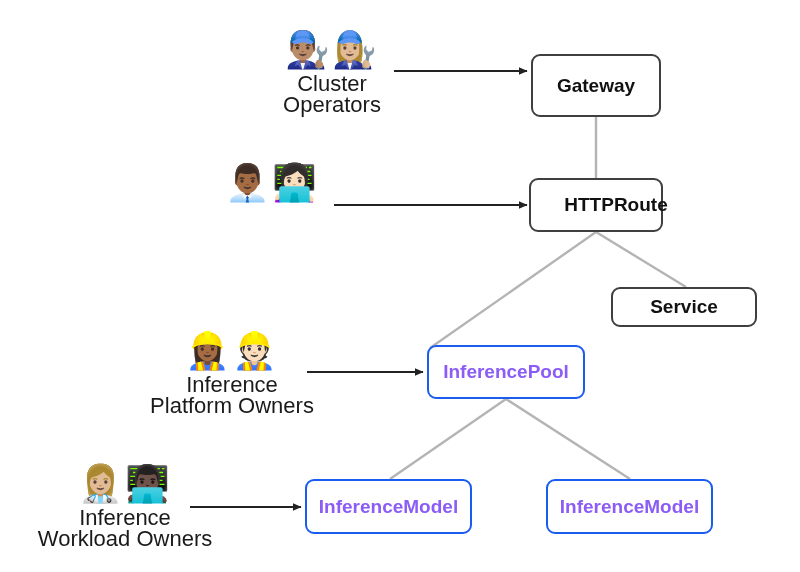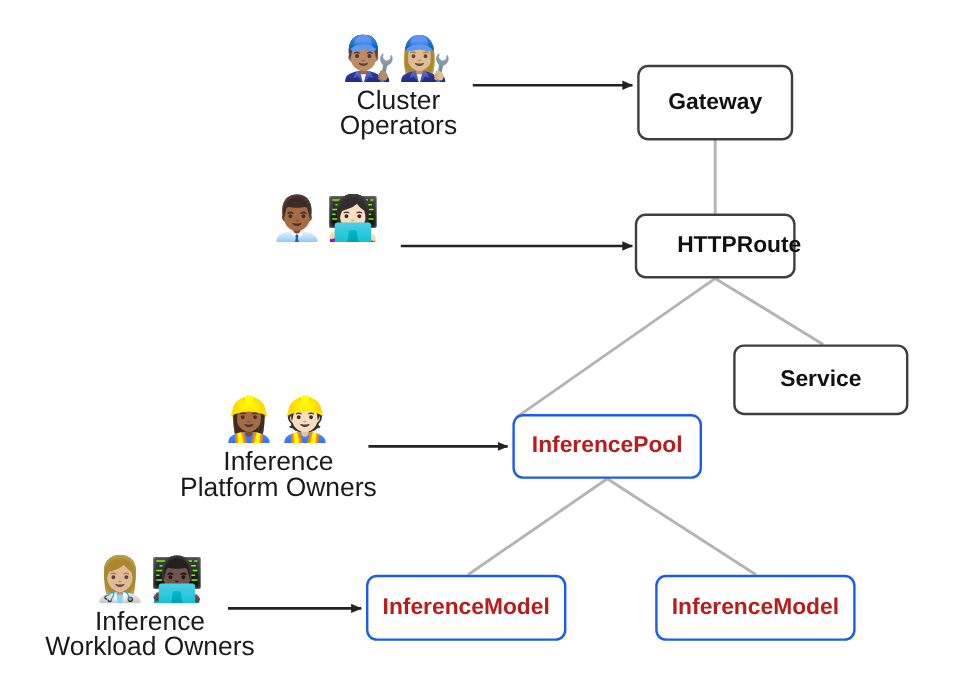--- a/index.html
+++ b/index.html
@@ -57,21 +57,21 @@
     font-weight: bold;
     z-index: 2;
   }
   .node.std {
     border: 2.2px solid #3f3f3f;
     color: #111111;
     font-size: 19px;
   }
   .node.blue {
     border: 2.2px solid #1a5cf0;
-    color: #b91c1c;
+    color: #8b5cf6;
     font-size: 19px;
   }
 </style>
 </head>
 <body>
 
 <div id="canvas">
 
   <svg id="edges" viewBox="0 0 800 572" xmlns="http://www.w3.org/2000/svg">
     <defs>
@@ -118,21 +118,21 @@
   <div class="persona" style="left:15px; top:464px;">
     <div class="persona-emoji">👩🏼‍⚕️👨🏿‍💻</div>
     <div class="persona-label">Inference
 Workload Owners</div>
   </div>
 
   <div class="node std" style="left:531px; top:42px; width:130px; height:63px;margin-top:12px;">Gateway</div>
 
   <div class="node std" style="left:529px; top:178px; width:134px; height:54px;padding-left:40px;">HTTPRoute</div>
 
-  <div class="node std" style="left:611px; top:287px; width:146px; height:59px;">Service</div>
+  <div class="node std" style="left:611px; top:287px; width:146px; height:40px;">Service</div>
 
   <div class="node blue" style="left:427px; top:345px; width:158px; height:54px;">InferencePool</div>
 
   <div class="node blue" style="left:305px; top:479px; width:167px; height:55px;">InferenceModel</div>
 
   <div class="node blue" style="left:546px; top:479px; width:167px; height:55px;">InferenceModel</div>
 
 </div>
 
 </body></html>

